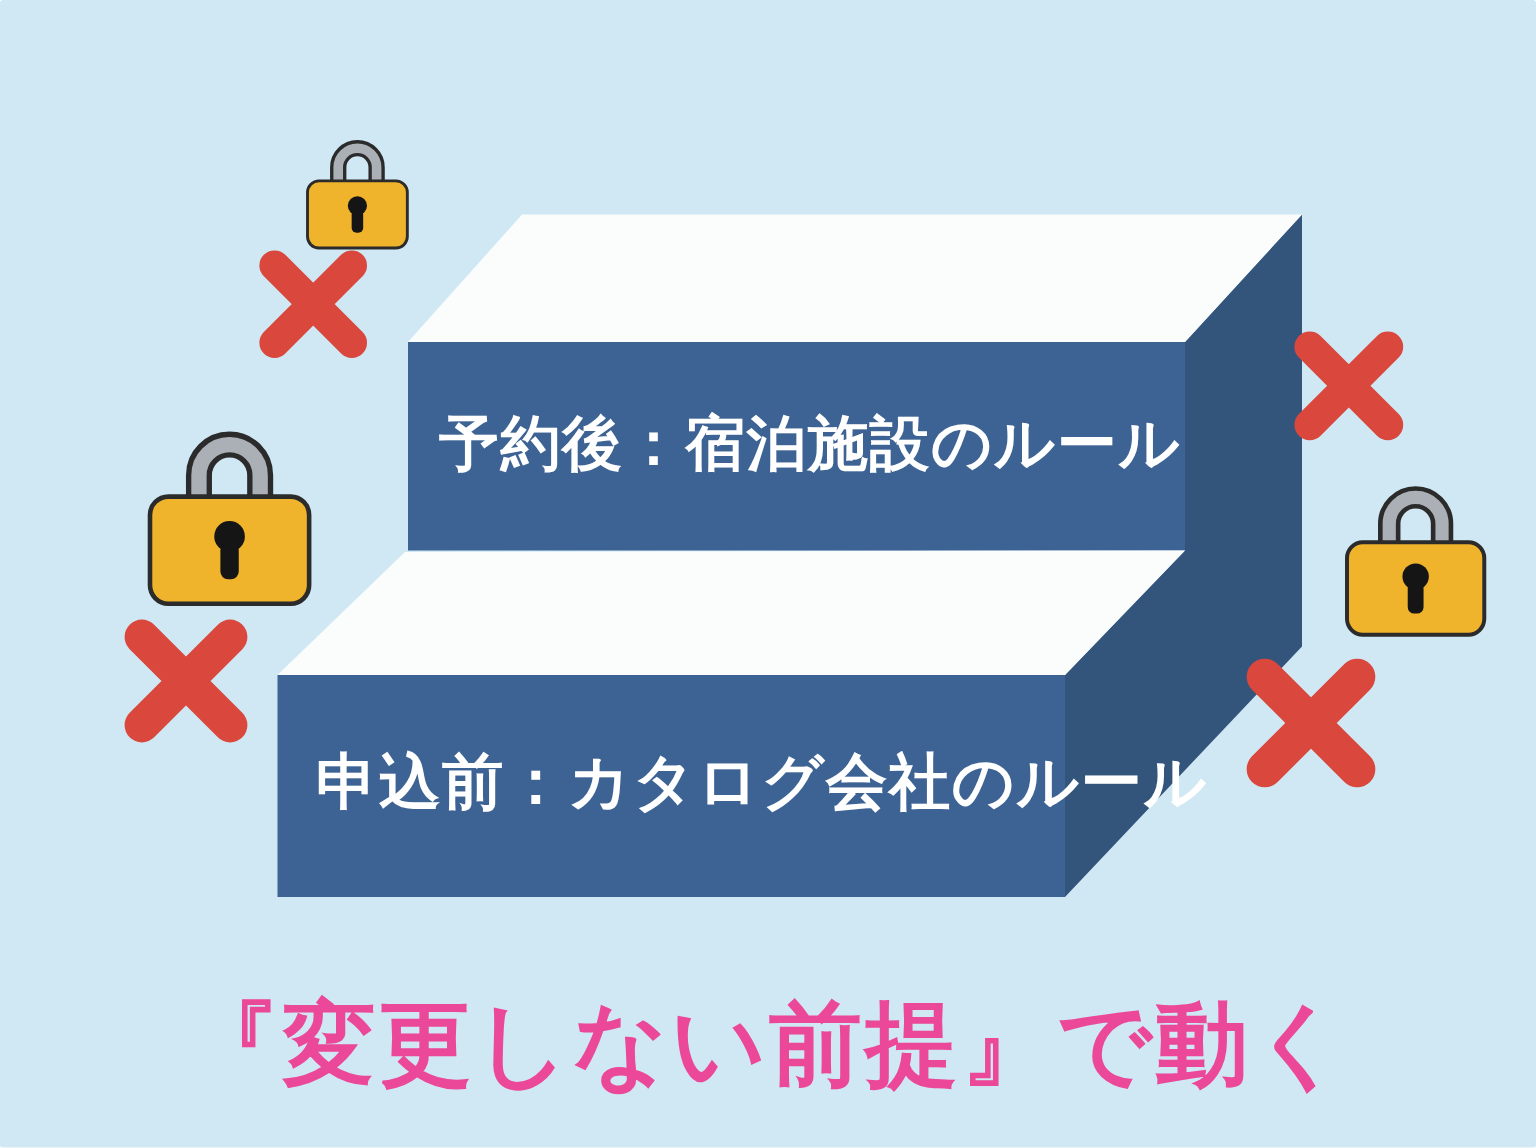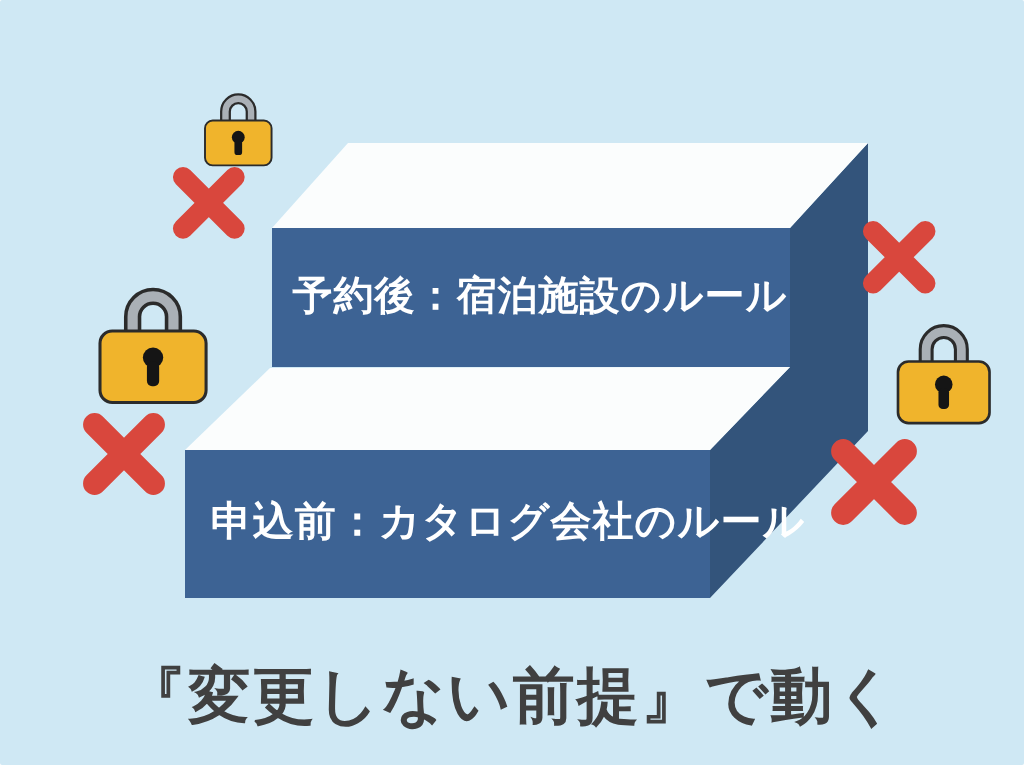--- a/index.html
+++ b/index.html
@@ -50,21 +50,21 @@
   .caption {
     position: absolute;
     left: 0;
     top: 648px;
     width: 100%;
     height: 95px;
     line-height: 95px;
     text-align: center;
     font-size: 62px;
     font-weight: 900;
-    color: #404040;
+    color: #ec4899;
     letter-spacing: 2px;
   }
 </style>
 </head>
 <body>
 
 <div class="stage">
 
   <svg class="diagram-svg" width="1024" height="765" viewBox="0 0 1024 765">
 

